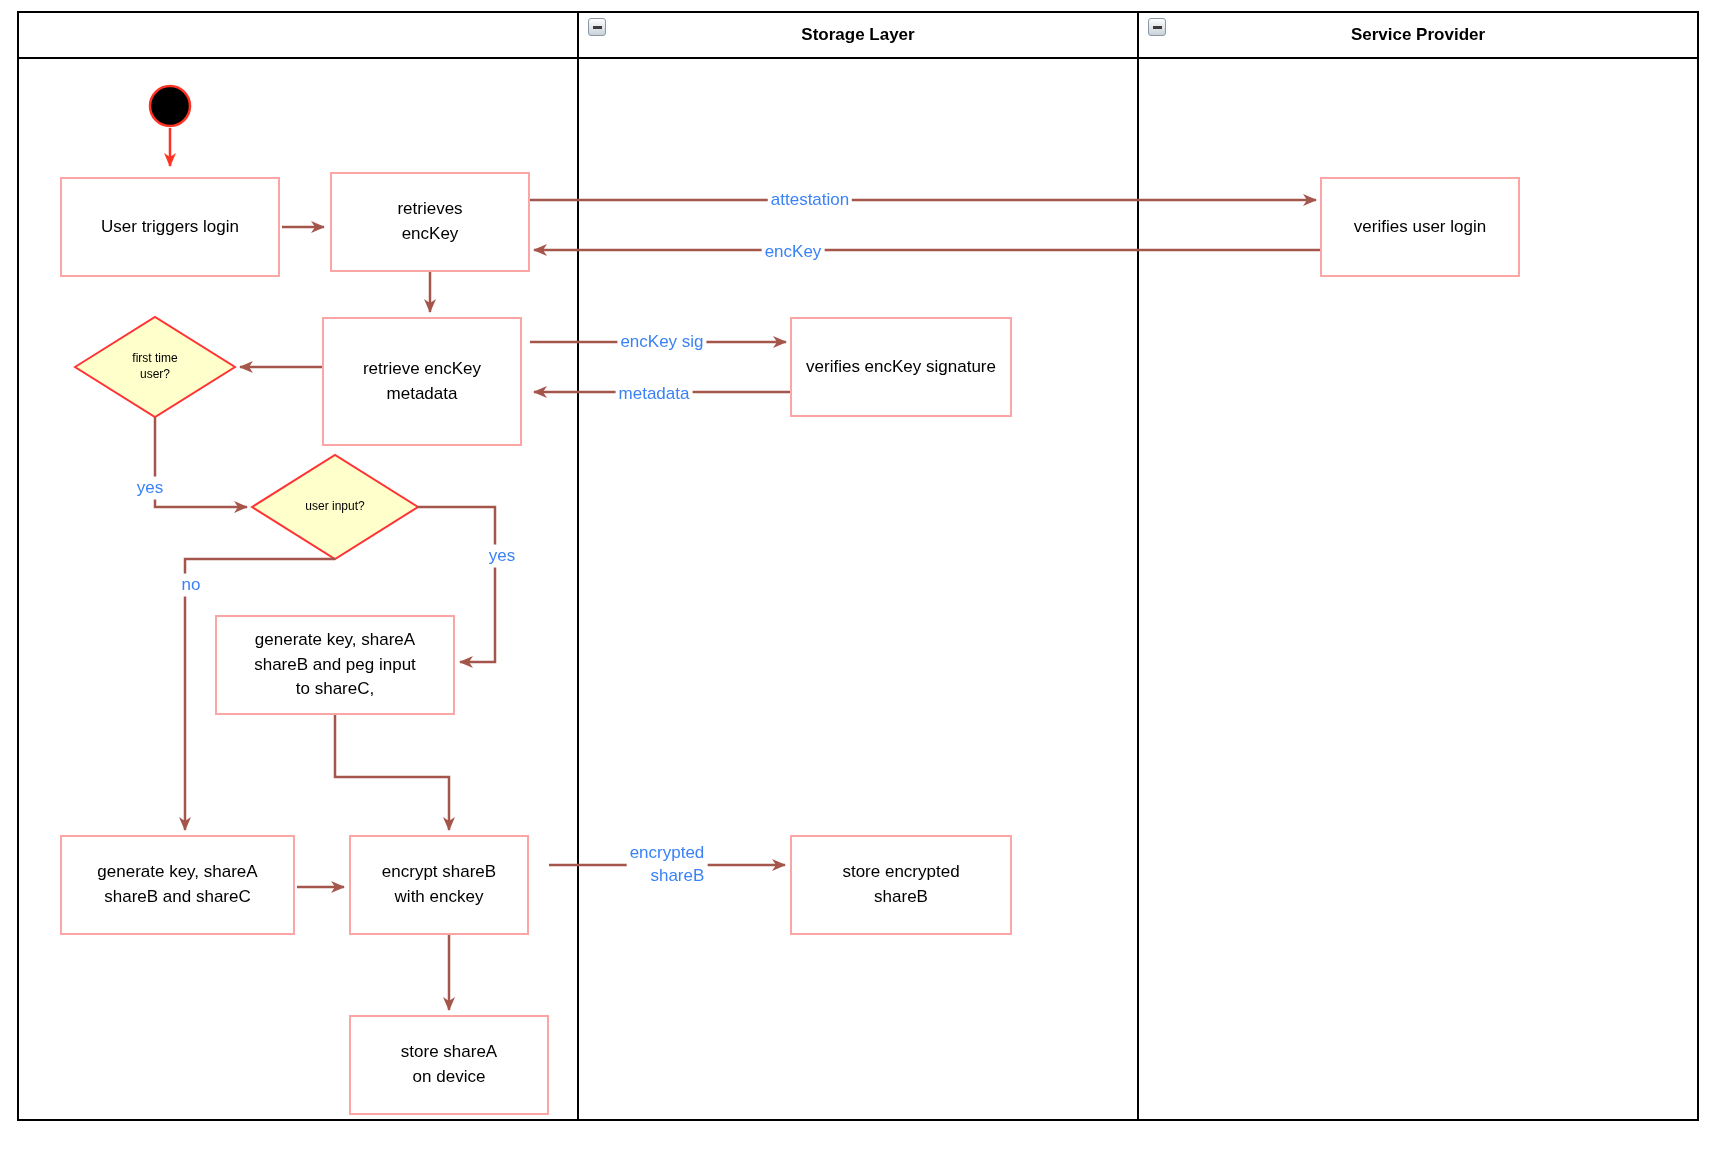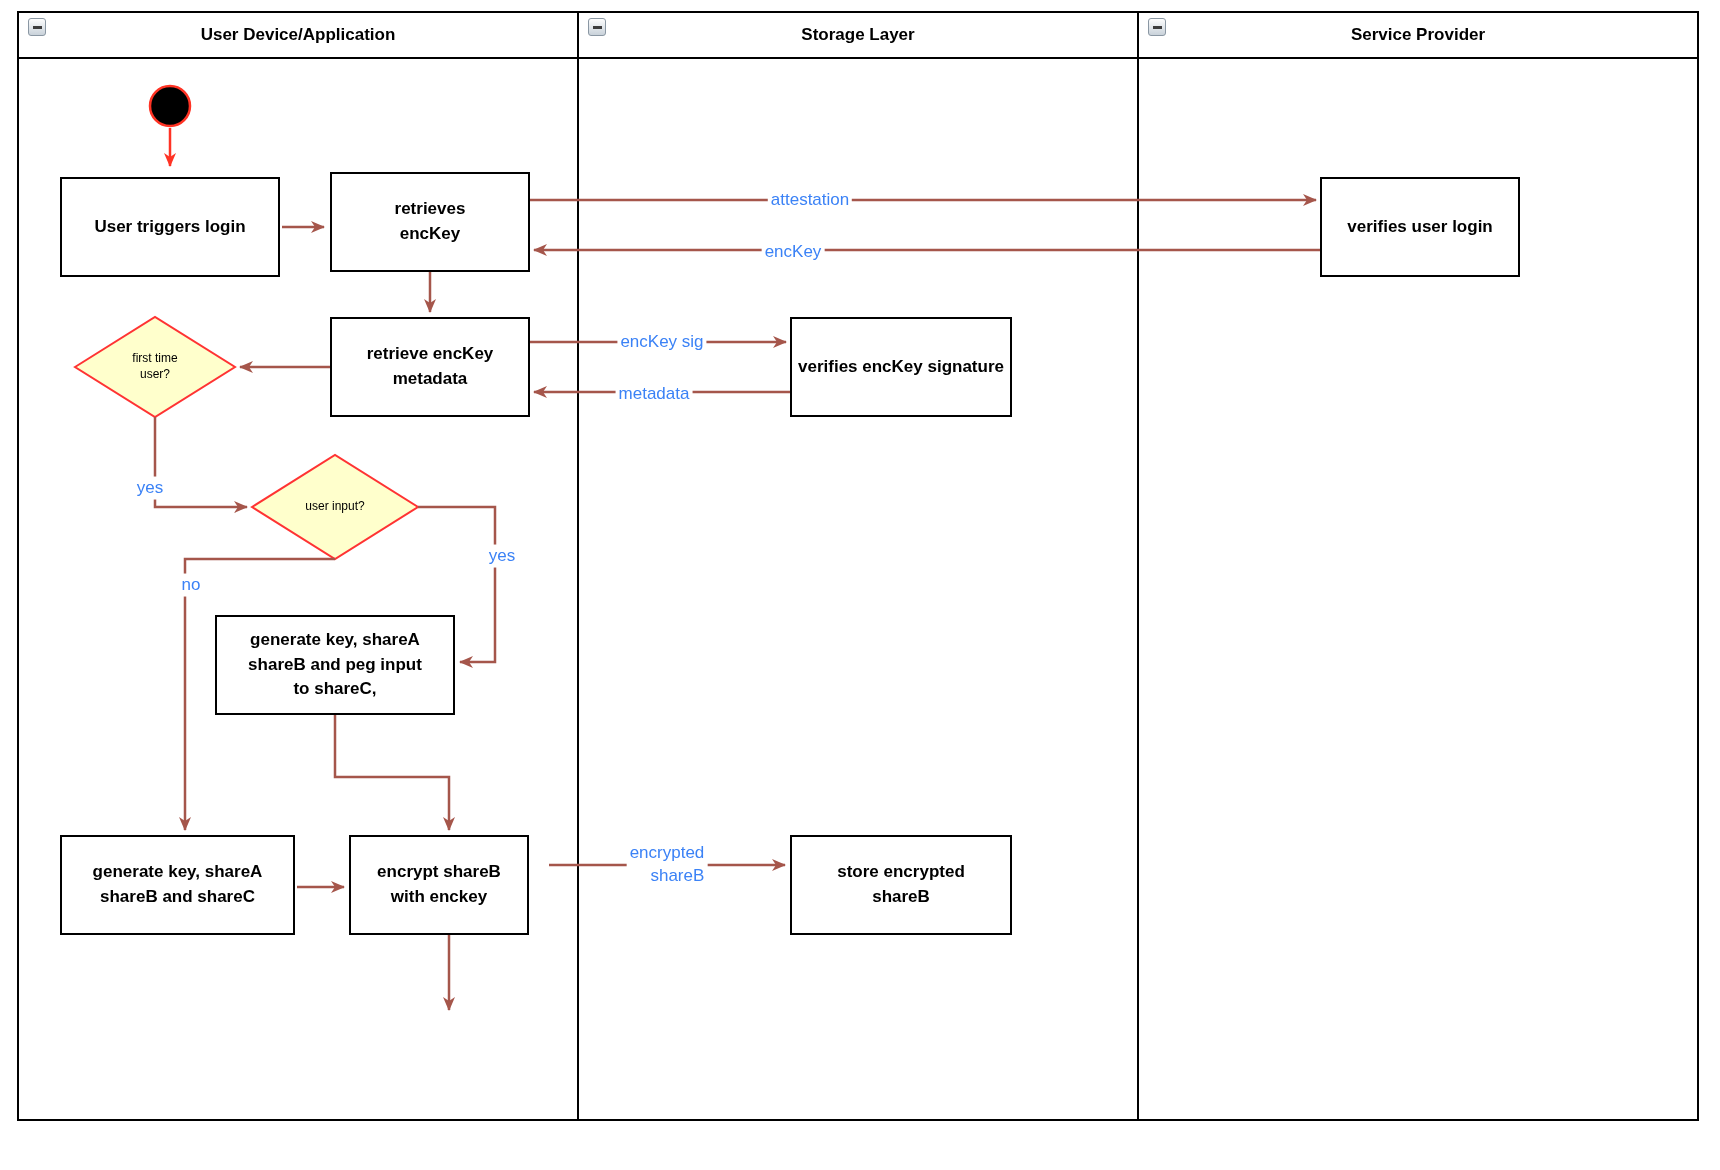--- a/index.html
+++ b/index.html
@@ -8,21 +8,21 @@
   svg.layer{position:absolute;left:0;top:0;width:1720px;height:1170px;}
 
   .lane-header{position:absolute;top:12px;height:46px;display:flex;align-items:center;box-sizing:border-box;}
   .lane-title{position:absolute;left:0;right:0;text-align:center;font-weight:bold;font-size:17px;color:#000;}
   .collapse-btn{position:absolute;left:10px;top:6px;width:18px;height:18px;
     background:linear-gradient(#fdfdfd,#c9d2da);border:1px solid #8a97a3;border-radius:3px;
     display:flex;align-items:center;justify-content:center;box-sizing:border-box;cursor:pointer;}
   .collapse-btn .bar{width:9px;height:3px;background:#3c3c3c;}
 
   .node{position:absolute;display:flex;align-items:center;justify-content:center;
-    background:#ffffff;border:2px solid #000000;box-sizing:border-box;font-size:17px;color:#000;text-align:center;font-weight:bold;}
+    background:#ffffff;border:2px solid #fca5a5;box-sizing:border-box;font-size:17px;color:#000;text-align:center;}
   .node .lbl{white-space:pre-line;line-height:1.45;}
   .node .lbl.nowrap{white-space:nowrap;}
 
   .dlabel{position:absolute;display:flex;align-items:center;justify-content:center;
     font-size:12px;color:#000;text-align:center;pointer-events:none;}
   .dlabel .lbl{white-space:pre-line;line-height:1.3;}
 
   .elabel{position:absolute;transform:translate(-50%,-50%);background:#ffffff;padding:0 3px;
     font-size:17px;color:#3b82f6;text-align:center;white-space:pre-line;line-height:1.35;}
 </style>
@@ -65,62 +65,60 @@
       <path d="M155,417 L155,507 L247,507" marker-end="url(#ah)"></path>
       <path d="M418,507 L495,507 L495,662 L460,662" marker-end="url(#ah)"></path>
       <path d="M335,559 L185,559 L185,830" marker-end="url(#ah)"></path>
       <path d="M335,715 L335,777 L449,777 L449,830" marker-end="url(#ah)"></path>
       <path d="M297,887 L344,887" marker-end="url(#ah)"></path>
       <path d="M549,865 L785,865" marker-end="url(#ah)"></path>
       <path d="M449,935 L449,1010" marker-end="url(#ah)"></path>
     </g>
   </svg>
 
-  <div class="lane-header" style="left:18px;width:560px;">
-    <div class="collapse-btn">
-        <div class="bar"></div>
-      </div>
-    <div class="lane-title">User Device/Application</div>
-  </div>
   <div class="lane-header" style="left:578px;width:560px;">
     <div class="collapse-btn">
         <div class="bar"></div>
       </div>
     <div class="lane-title">Storage Layer</div>
   </div>
   <div class="lane-header" style="left:1138px;width:560px;">
     <div class="collapse-btn">
         <div class="bar"></div>
       </div>
     <div class="lane-title">Service Provider</div>
   </div>
 
   <div class="node" style="left:60px;top:177px;width:220px;height:100px;">
     <span class="lbl">User triggers login</span>
   </div>
   <div class="node" style="left:330px;top:172px;width:200px;height:100px;">
     <span class="lbl">retrieves
 encKey</span>
   </div>
-  <div class="node" style="left:330px;top:317px;width:200px;height:100px;">
+  <div class="node" style="left:322px;top:317px;width:200px;height:129px;">
     <span class="lbl">retrieve encKey
 metadata</span>
   </div>
   <div class="node" style="left:215px;top:615px;width:240px;height:100px;">
     <span class="lbl">generate key, shareA
 shareB and peg input
 to shareC,</span>
   </div>
   <div class="node" style="left:60px;top:835px;width:235px;height:100px;">
     <span class="lbl">generate key, shareA
 shareB and shareC</span>
   </div>
   <div class="node" style="left:349px;top:835px;width:180px;height:100px;text-align:center;">
     <span class="lbl">encrypt shareB
 with enckey</span>
+  </div>
+  <div class="node" style="left:349px;top:1015px;width:200px;height:100px;">
+    <span class="lbl">store shareA
+on device</span>
   </div>
 
   <div class="node" style="left:790px;top:317px;width:222px;height:100px;">
     <span class="lbl nowrap">verifies encKey signature</span>
   </div>
   <div class="node" style="left:790px;top:835px;width:222px;height:100px;">
     <span class="lbl">store encrypted
 shareB</span>
   </div>
 

